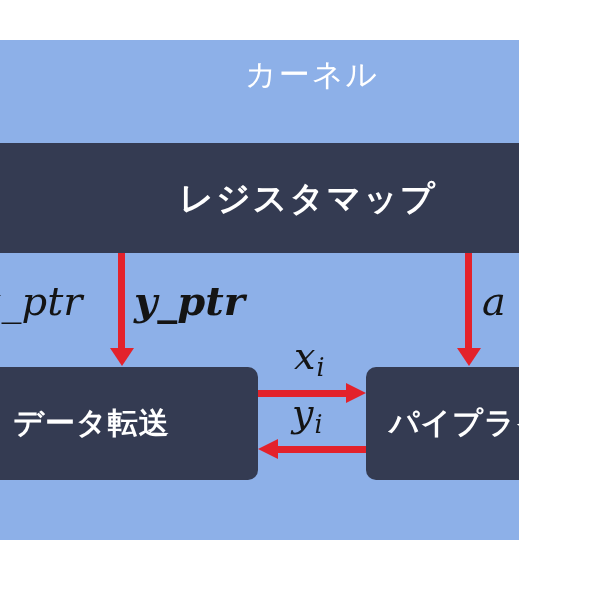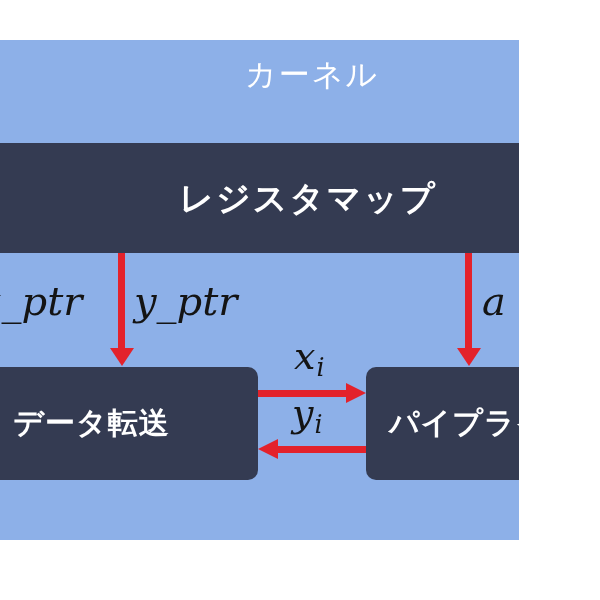--- a/index.html
+++ b/index.html
@@ -81,21 +81,21 @@
     <div class="vhead" style="left:457px;top:348px;"></div>
   </div>
   <div>
     <div class="vline" style="left:538px;top:253px;height:96px;"></div>
     <div class="vhead" style="left:530px;top:348px;"></div>
   </div>
 
   <div class="vhead" style="left:596px;top:348px;"></div>
 
   <span class="math" style="left:-21px;top:281px;">x_ptr</span>
-  <span class="math" style="left:134px;top:281px;">y_ptr</span>
+  <span class="math" style="left:134px;top:281px;font-weight:bold;">y_ptr</span>
   <span class="math" style="left:482px;top:281px;">a</span>
   <span class="math" style="left:555px;top:281px;">b</span>
 
   <div class="proc-box box-data-transfer">
     <span>データ転送</span>
   </div>
   <div class="proc-box box-pipeline">
     <span>パイプライン演算</span>
   </div>
 

